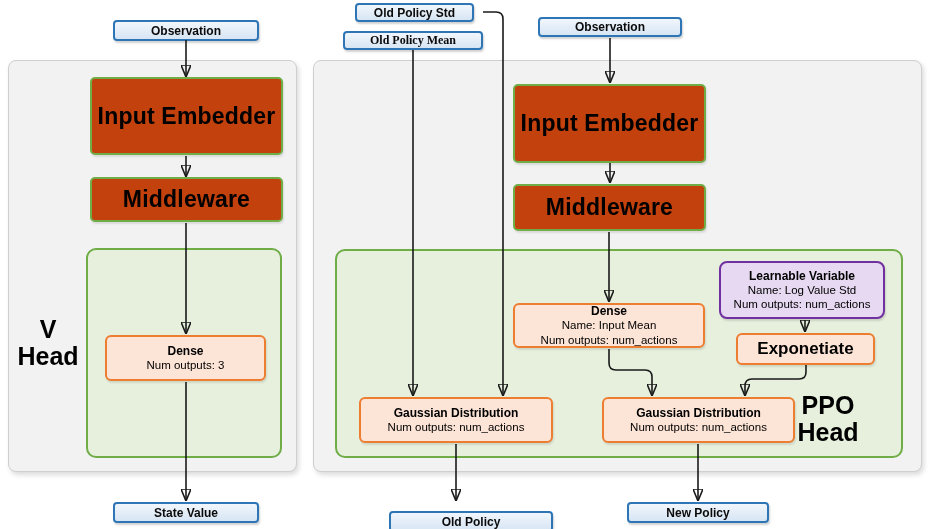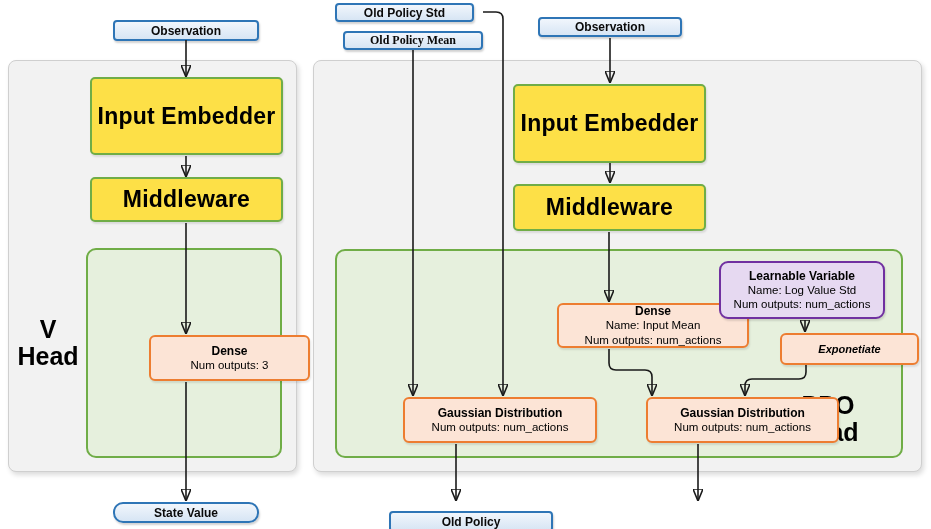--- a/index.html
+++ b/index.html
@@ -19,29 +19,28 @@
     position:absolute;display:flex;flex-direction:column;align-items:center;justify-content:center;
     box-sizing:border-box;text-align:center;
   }
   .blue{
     background:linear-gradient(#f1f6fc,#d7e5f4);
     border:2px solid #2e75b6;border-radius:4px;
     font-weight:bold;font-size:12px;color:#0a0a0a;
     box-shadow:1px 2px 2px rgba(0,0,0,0.18);
   }
   .green-big{
-    background:#fde047;border:2px solid #70ad47;border-radius:5px;
+    background:#c2410c;border:2px solid #70ad47;border-radius:5px;
     font-weight:bold;font-size:23px;letter-spacing:0.2px;
     box-shadow:1px 2px 2px rgba(0,0,0,0.10);
   }
   .orange{
     background:#fce4d6;border:2.5px solid #ed7d31;border-radius:6px;
     font-size:11.5px;line-height:14.5px;
     box-shadow:1px 2px 2px rgba(0,0,0,0.10);
-    margin-left:44px;
   }
   .purple{
     background:#e6d9f1;border:2.5px solid #7030a0;border-radius:8px;
     font-size:11.5px;line-height:14px;
     box-shadow:1px 2px 2px rgba(0,0,0,0.12);
   }
   .node .title{font-weight:bold;font-size:12px;}
   .big-label{
     position:absolute;font-weight:bold;font-size:25px;line-height:27px;text-align:center;
   }
@@ -71,33 +70,33 @@
 
   <div class="node green-big" style="left:90px;top:177px;width:193px;height:45px;">
     <span>Middleware</span>
   </div>
 
   <div class="node orange" style="left:105px;top:335px;width:161px;height:46px;">
     <div class="title">Dense</div>
     <div>Num outputs: 3</div>
   </div>
 
-  <div class="node blue" style="left:113px;top:502px;width:146px;height:21px;border-radius:10px;">
+  <div class="node blue" style="left:113px;top:502px;width:146px;height:21px;">
     <span>State Value</span>
   </div>
 
   <div class="panel" style="left:313px;top:60px;width:609px;height:412px;"></div>
   <div class="inner-green" style="left:335px;top:249px;width:568px;height:209px;"></div>
 
   <div class="big-label" style="left:782px;top:392px;width:92px;">
     <div>PPO</div>
     <div>Head</div>
   </div>
 
-  <div class="node blue" style="left:335px;top:3px;width:139px;height:19px;">
+  <div class="node blue" style="left:355px;top:3px;width:119px;height:19px;">
     <span>Old Policy Std</span>
   </div>
 
   <div class="node blue" style="left:343px;top:31px;width:140px;height:19px;font-family:Liberation Serif, serif;">
     <span>Old Policy Mean</span>
   </div>
 
   <div class="node blue" style="left:538px;top:17px;width:144px;height:20px;">
     <span>Observation</span>
   </div>
@@ -109,44 +108,47 @@
   <div class="node green-big" style="left:513px;top:184px;width:193px;height:47px;">
     <span>Middleware</span>
   </div>
 
   <div class="node orange" style="left:513px;top:303px;width:192px;height:45px;">
     <div class="title">Dense</div>
     <div>Name: Input Mean</div>
     <div>Num outputs: num_actions</div>
   </div>
 
-  <div class="node purple" style="left:719px;top:261px;width:166px;height:58px;border-radius:9px;">
+  <div class="node purple" style="left:719px;top:261px;width:166px;height:58px;">
     <div class="title">Learnable Variable</div>
     <div>Name: Log Value Std</div>
     <div>Num outputs: num_actions</div>
   </div>
 
   <div class="node orange" style="left:736px;top:333px;width:139px;height:32px;">
-    <div class="title" style="font-size:11px;font-style:italic;">Exponetiate</div>
+    <div class="title" style="font-size:17px;">Exponetiate</div>
   </div>
 
   <div class="node orange" style="left:359px;top:397px;width:194px;height:46px;">
     <div class="title">Gaussian Distribution</div>
     <div>Num outputs: num_actions</div>
   </div>
 
   <div class="node orange" style="left:602px;top:397px;width:193px;height:46px;">
     <div class="title">Gaussian Distribution</div>
     <div>Num outputs: num_actions</div>
   </div>
 
   <div class="node blue" style="left:389px;top:511px;width:164px;height:21px;">
     <span>Old Policy</span>
   </div>
 
+  <div class="node blue" style="left:627px;top:502px;width:142px;height:21px;">
+    <span>New Policy</span>
+  </div>
 
   <svg id="arrows" viewBox="0 0 931 529">
     <defs>
       <marker id="ah" viewBox="0 0 12 10" refX="11" refY="5" markerWidth="12" markerHeight="10" orient="auto" markerUnits="userSpaceOnUse">
         <path d="M0,0 L12,5 L0,10 Z" fill="#1a1a1a" stroke="none"></path>
       </marker>
     </defs>
     <path d="M186,40 V76" marker-end="url(#ah)"></path>
     <path d="M186,156 V176" marker-end="url(#ah)"></path>
     <path d="M186,223 V333" marker-end="url(#ah)"></path>

